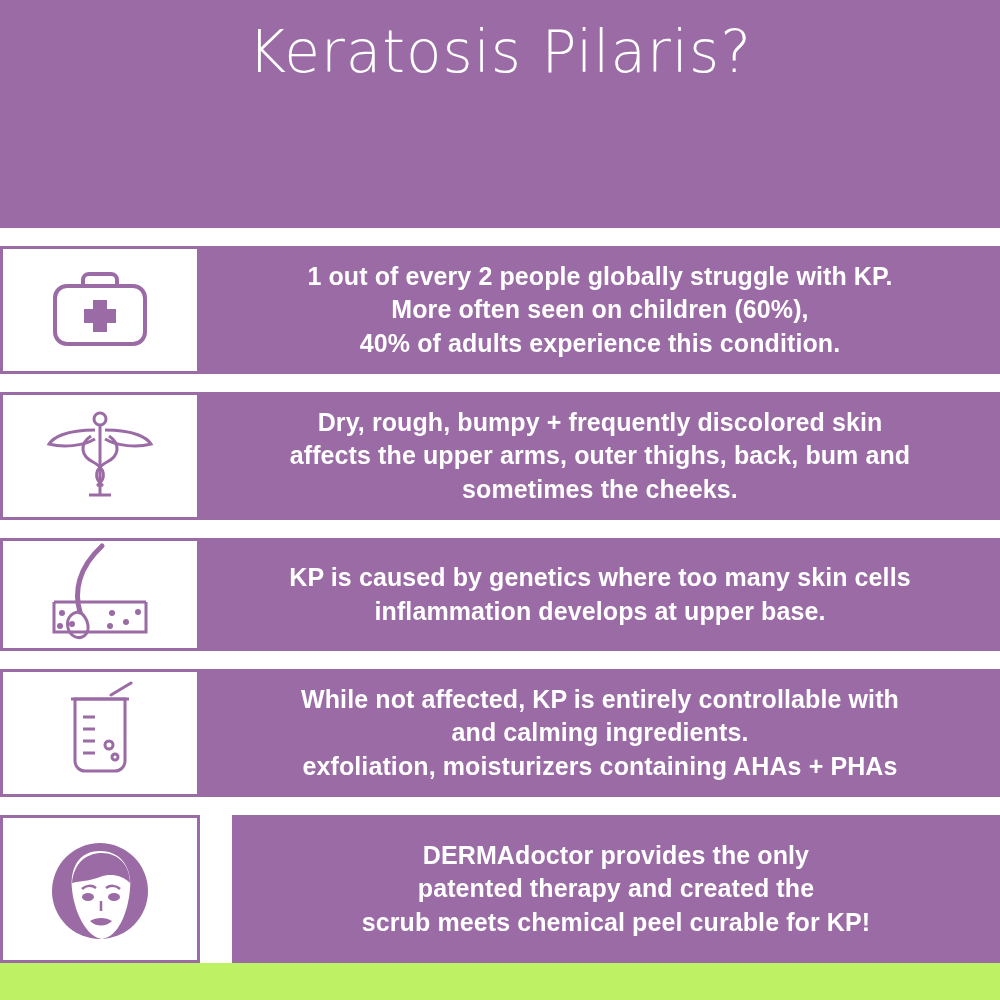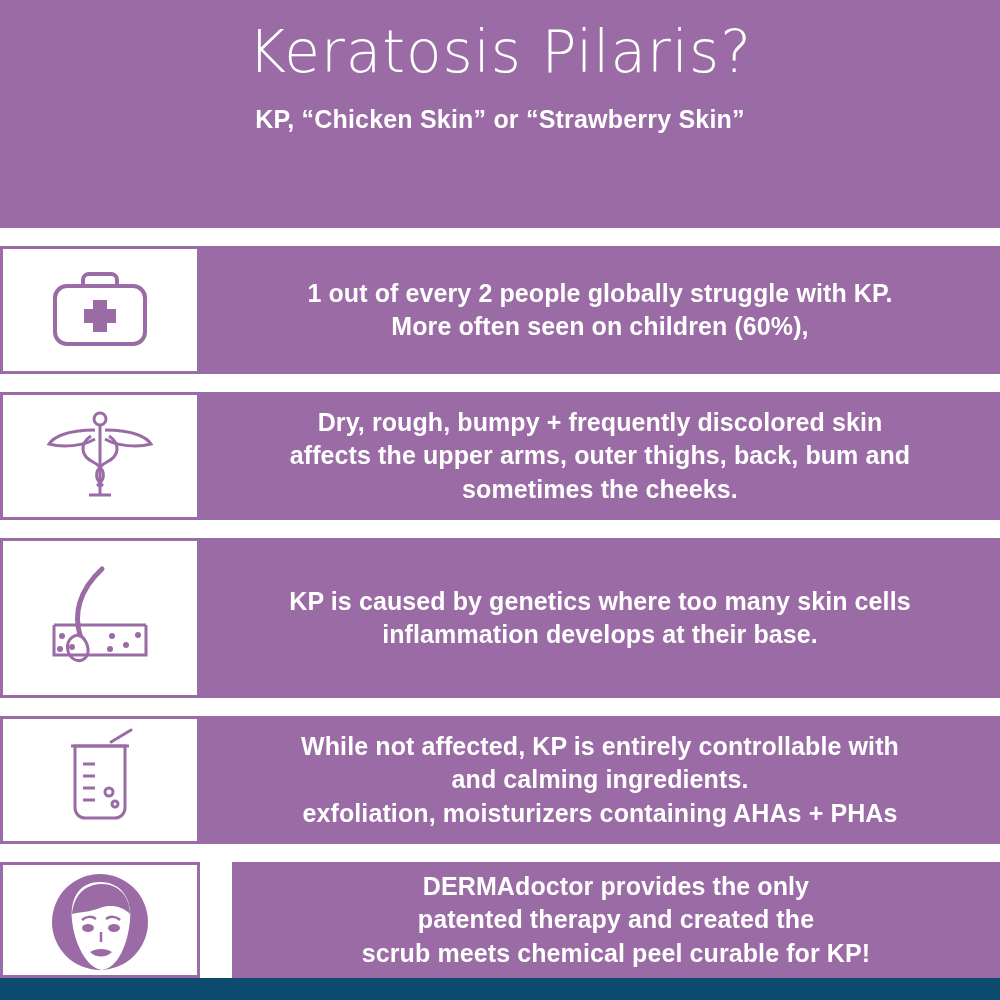--- a/index.html
+++ b/index.html
@@ -10,21 +10,21 @@
     width: 1000px;
     height: 1000px;
     background: #ffffff;
     font-family: "Liberation Sans", sans-serif;
     overflow: hidden;
   }
   .infographic {
     position: relative;
     width: 1000px;
     height: 1000px;
-    background: #0c4a6e;
+    background: #bef264;
   }
 
   
   .header {
     position: relative;
     width: 1000px;
     height: 228px;
     background: #9a6ba4;
     box-sizing: border-box;
     padding-top: 22px;
@@ -87,55 +87,55 @@
   }
   .row-text {
     font-size: 25px;
     font-weight: bold;
     line-height: 1.33;
     letter-spacing: 0.1px;
   }
 
   .r1 { height: 128px; }
   .r2 { height: 128px; }
-  .r3 { height: 160px; }
+  .r3 { height: 113px; }
   .r4 { height: 128px; }
-  .r5 { height: 116px; gap: 32px; }
+  .r5 { height: 148px; gap: 32px; }
 
   svg { display: block; }
 </style>
 </head>
 <body>
 
 <div class="infographic">
 
   <div class="header">
     <div class="header-title">Keratosis Pilaris?</div>
     <div class="header-sub">
-      <div>KP, “Chicken Skin” or “Strawberry Skin”</div>
     </div>
   </div>
 
   <div class="row-gap"></div>
 
   <div class="rows">
 
     <div class="row r1">
       <div class="icon-cell">
         <svg width="110" height="92" viewBox="0 0 110 92" fill="none">
           <path d="M38 22 v-6 a6 6 0 0 1 6-6 h22 a6 6 0 0 1 6 6 v6" stroke="#9a6ba4" stroke-width="4" fill="none" stroke-linecap="round"></path>
           <rect x="10" y="22" width="90" height="58" rx="12" stroke="#9a6ba4" stroke-width="4" fill="none"></rect>
           <rect x="48" y="36" width="14" height="32" fill="#9a6ba4"></rect>
           <rect x="39" y="45" width="32" height="14" fill="#9a6ba4"></rect>
         </svg>
       </div>
       <div class="text-cell">
         <div class="row-text">
           <div>1 out of every 2 people globally struggle with KP.</div>
           <div>More often seen on children (60%),</div>
+          <div>40% of adults experience this condition.</div>
         </div>
       </div>
     </div>
 
     <div class="row-gap"></div>
 
     <div class="row r2">
       <div class="icon-cell">
         <svg width="110" height="100" viewBox="0 0 110 100" fill="none" stroke="#9a6ba4" stroke-width="3">
           <circle cx="55" cy="13" r="6"></circle>
@@ -170,21 +170,21 @@
           <circle cx="20" cy="86" r="3" fill="#9a6ba4"></circle>
           <circle cx="72" cy="73" r="3" fill="#9a6ba4"></circle>
           <circle cx="86" cy="82" r="3" fill="#9a6ba4"></circle>
           <circle cx="98" cy="72" r="3" fill="#9a6ba4"></circle>
           <circle cx="70" cy="86" r="3" fill="#9a6ba4"></circle>
         </svg>
       </div>
       <div class="text-cell">
         <div class="row-text">
           <div>KP is caused by genetics where too many skin cells</div>
-          <div>inflammation develops at their base.</div>
+          <div>inflammation develops at upper base.</div>
         </div>
       </div>
     </div>
 
     <div class="row-gap"></div>
 
     <div class="row r4">
       <div class="icon-cell">
         <svg width="110" height="108" viewBox="0 0 110 108" fill="none" stroke="#9a6ba4" stroke-width="3">
           <path d="M30 20 h50 v62 a10 10 0 0 1 -10 10 h-30 a10 10 0 0 1 -10 -10 z" fill="none"></path>

